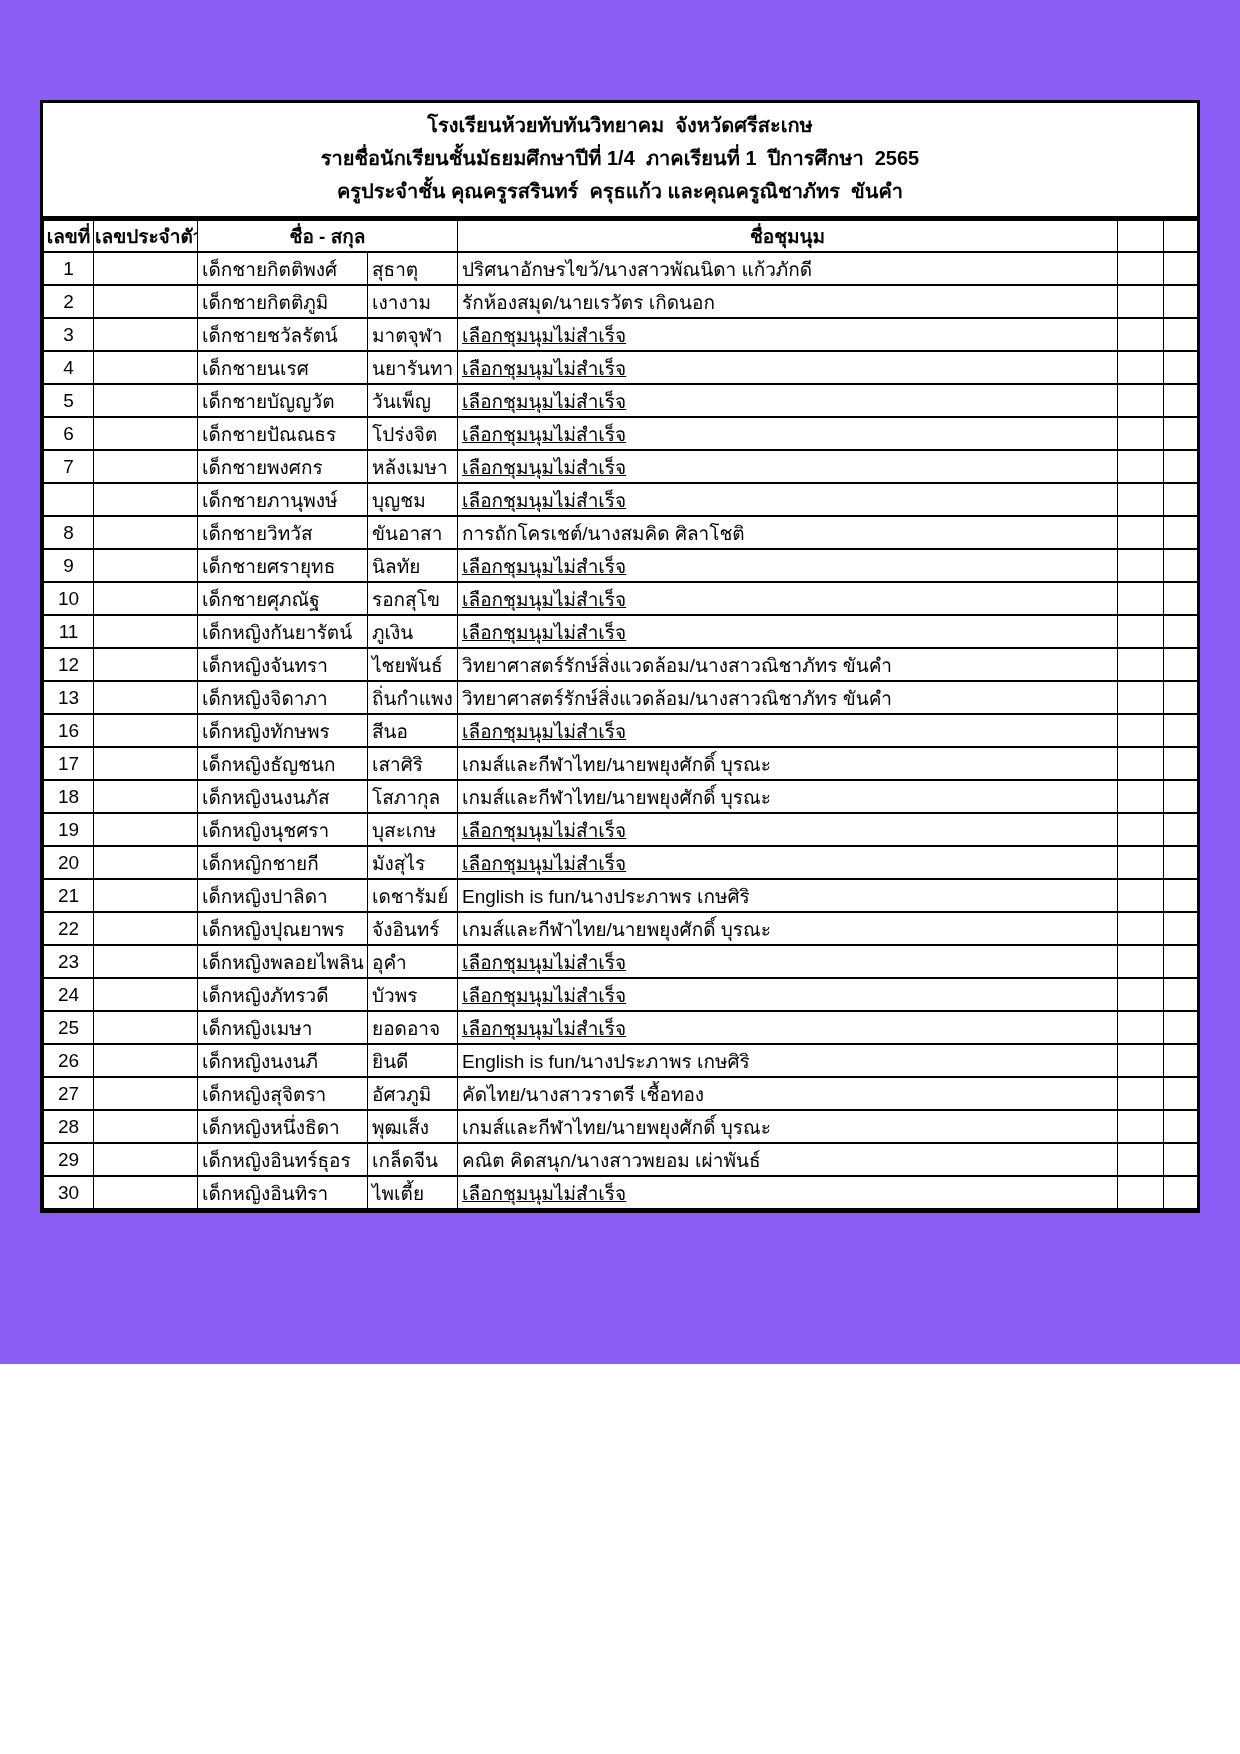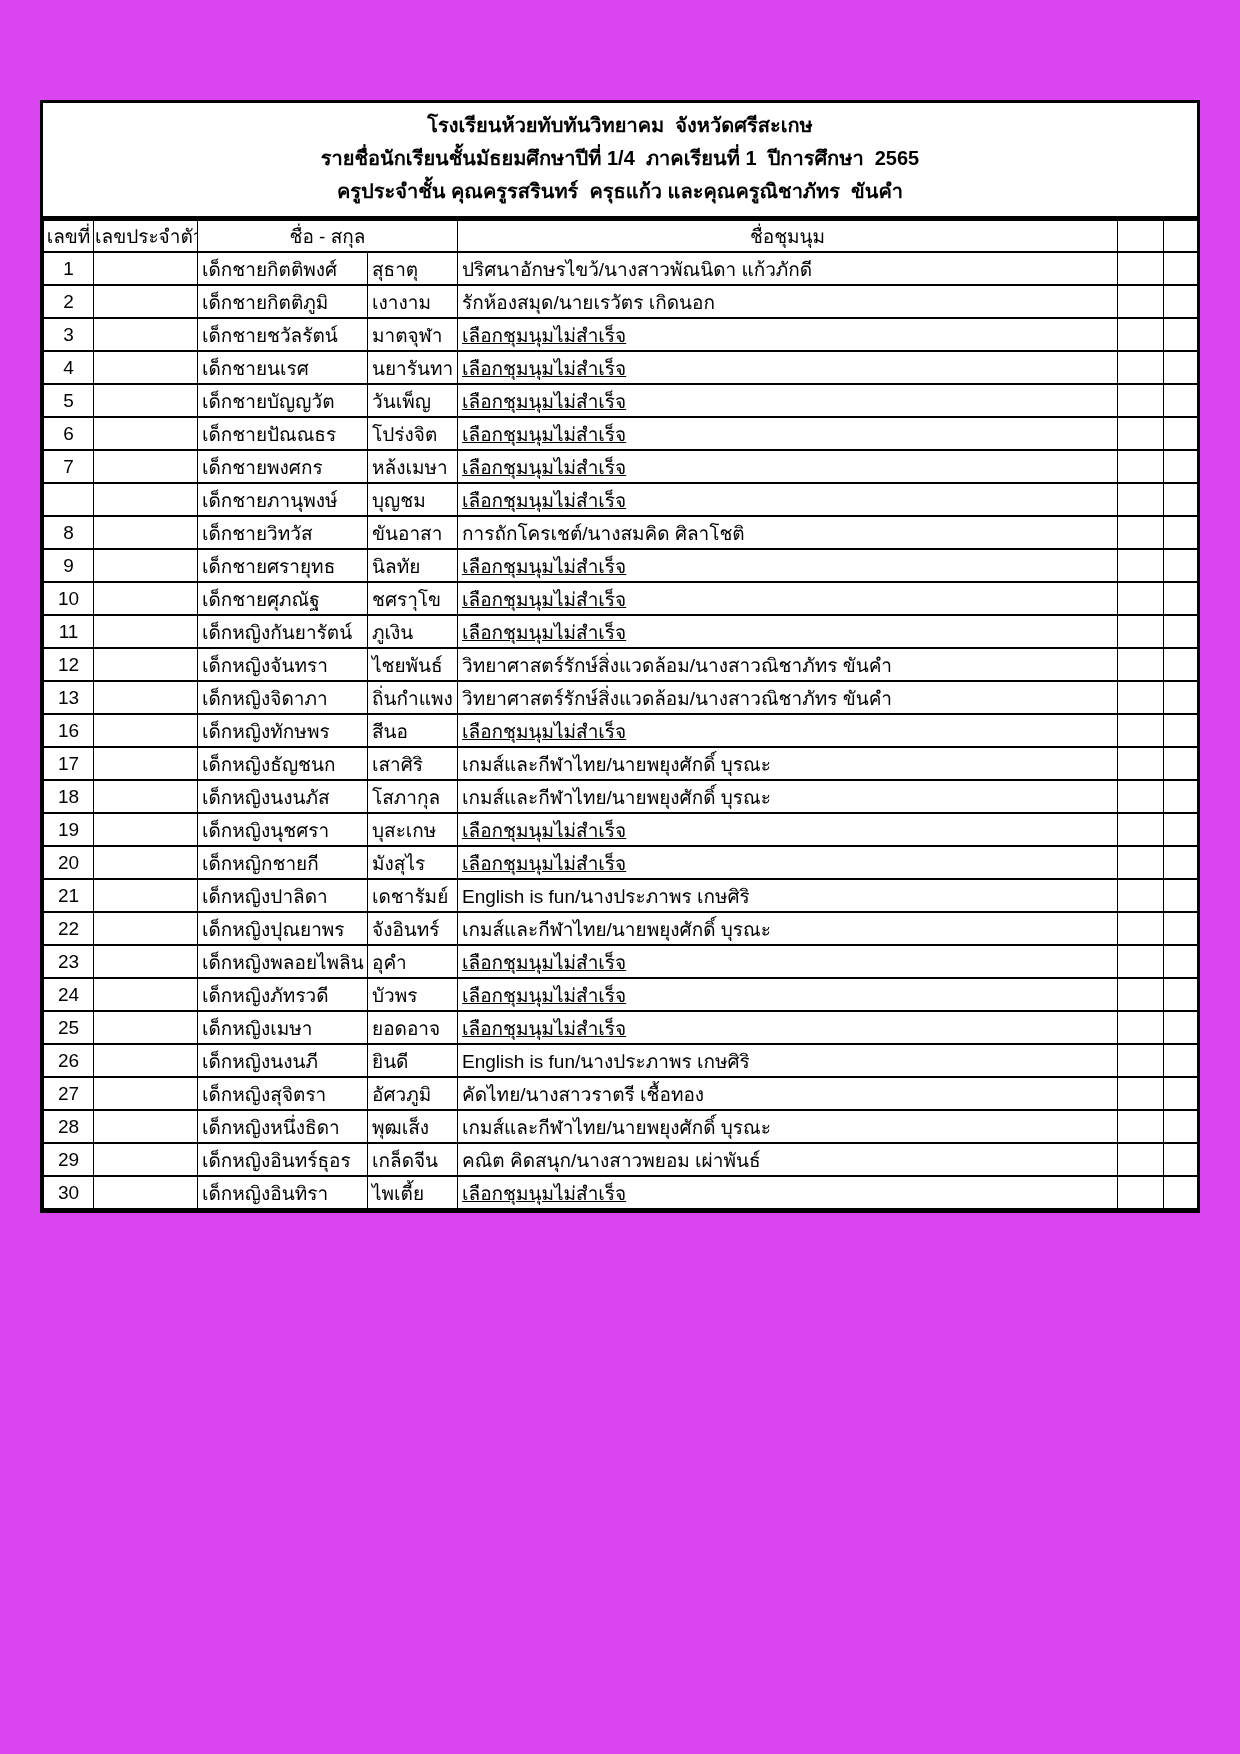--- a/index.html
+++ b/index.html
@@ -4,22 +4,22 @@
 <style>
   html, body {
     margin: 0;
     padding: 0;
     background: #ffffff;
     font-family: "Liberation Sans", "DejaVu Sans", sans-serif;
   }
   .page {
     position: relative;
     width: 1240px;
-    height: 1754px;
-    background: #d946ef;
+    height: 1364px;
+    background: #8b5cf6;
     overflow: hidden;
   }
   .doc-frame {
     position: absolute;
     left: 40px;
     top: 100px;
     width: 1160px;
     border: 3px solid #000;
     box-sizing: border-box;
     background: #fff;
@@ -48,21 +48,21 @@
     box-sizing: border-box;
     padding: 0 4px;
     font-size: 19px;
     color: #000;
     overflow: hidden;
     white-space: nowrap;
     height: 33px;
     vertical-align: middle;
   }
   table.roster thead th {
-    font-weight: normal;
+    font-weight: bold;
     text-align: center;
     height: 31px;
     padding: 0 1px;
     margin-top: 23px;
   }
   td.c-no { text-align: center; }
   td.c-id { text-align: center; }
   td.c-first, td.c-last, td.c-club { text-align: left; }
   td.fail { color: var(--fail-color, #e02020); text-decoration: underline; }
   
@@ -187,21 +187,21 @@
             <td class="c-first">เด็กชายศรายุทธ</td>
             <td class="c-last">นิลทัย</td>
             <td class="c-club fail">เลือกชุมนุมไม่สำเร็จ</td>
             <td class="c-blank"></td>
             <td class="c-blank"></td>
           </tr>
           <tr>
             <td class="c-no">10</td>
             <td class="c-id"></td>
             <td class="c-first">เด็กชายศุภณัฐ</td>
-            <td class="c-last">ชศราุโข</td>
+            <td class="c-last">รอกสุโข</td>
             <td class="c-club fail">เลือกชุมนุมไม่สำเร็จ</td>
             <td class="c-blank"></td>
             <td class="c-blank"></td>
           </tr>
           <tr>
             <td class="c-no">11</td>
             <td class="c-id"></td>
             <td class="c-first">เด็กหญิงกันยารัตน์</td>
             <td class="c-last">ภูเงิน</td>
             <td class="c-club fail">เลือกชุมนุมไม่สำเร็จ</td>

